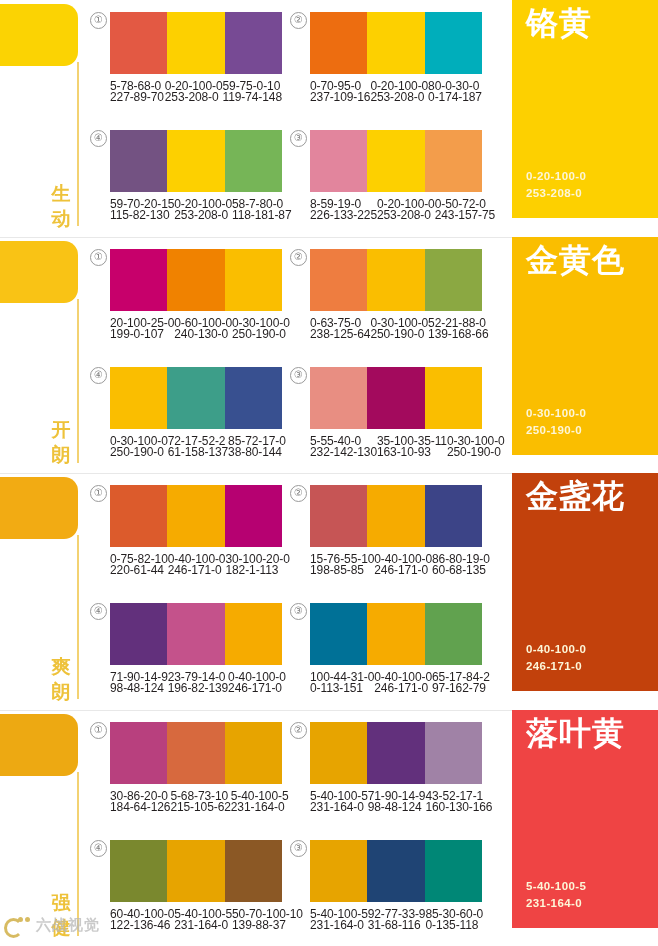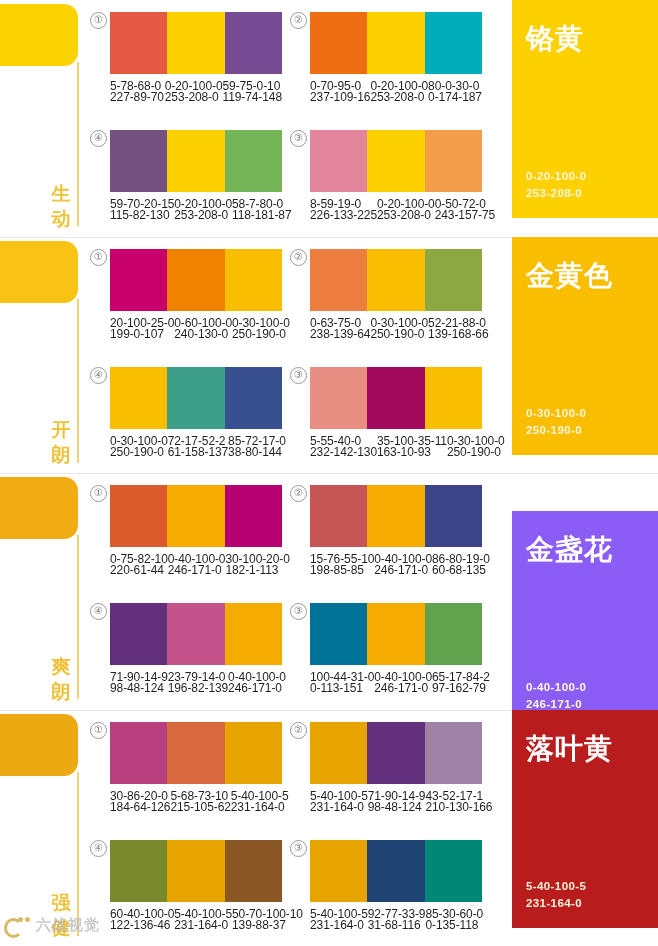--- a/index.html
+++ b/index.html
@@ -66,22 +66,22 @@
   }
   .code b{display:block;font-weight:normal;}
 
   
   .name-card{
     position:absolute;left:512px;top:0;
     width:146px;height:218px;
     color:#ffffff;
   }
   .name-card .cn-name{
-    position:absolute;left:14px;top:24px;
-    font-size:28px;line-height:30px;
+    position:absolute;left:14px;top:8px;
+    font-size:32px;line-height:30px;
     font-weight:bold;
     letter-spacing:1px;
     color:#ffffff;
   }
   .name-card .cmyk,
   .name-card .rgb{
     position:absolute;left:14px;
     font-size:11.5px;
     letter-spacing:0.4px;
     font-weight:bold;
@@ -263,21 +263,21 @@
         <div class="group" style="left: 310px; top: 12px;">
           <div class="group-num">②</div>
           <div class="swatches">
             <div class="swatch" style="background: rgb(238, 125, 64);"></div>
             <div class="swatch" style="background: rgb(250, 190, 0);"></div>
             <div class="swatch" style="background: rgb(139, 168, 66);"></div>
           </div>
           <div class="codes">
             <div class="code">
               <b>0-63-75-0</b>
-              <b>238-139-64</b>
+              <b>238-125-64</b>
             </div>
             <div class="code">
               <b>0-30-100-0</b>
               <b>250-190-0</b>
             </div>
             <div class="code">
               <b>52-21-88-0</b>
               <b>139-168-66</b>
             </div>
           </div>
@@ -423,21 +423,21 @@
             <div class="code">
               <b>0-40-100-0</b>
               <b>246-171-0</b>
             </div>
             <div class="code">
               <b>65-17-84-2</b>
               <b>97-162-79</b>
             </div>
           </div>
         </div>
-        <div class="name-card" style="background: #8b5cf6; margin-top: 38px;">
+        <div class="name-card" style="background: #c2410c;">
           <div class="cn-name">金盏花</div>
           <div class="cmyk">0-40-100-0</div>
           <div class="rgb">246-171-0</div>
         </div>
       </div>
       <div class="row" style="top: 709.5px; position: absolute; left: 0px;">
         <div class="row-divider" style="background: rgb(232, 232, 232);"></div>
         <div class="mood-col">
           <div class="mood-chip" style="background: rgb(237, 169, 18);"></div>
           <div class="mood-rule" style="background: rgb(243, 210, 114);"></div>
@@ -479,21 +479,21 @@
             <div class="code">
               <b>5-40-100-5</b>
               <b>231-164-0</b>
             </div>
             <div class="code">
               <b>71-90-14-9</b>
               <b>98-48-124</b>
             </div>
             <div class="code">
               <b>43-52-17-1</b>
-              <b>210-130-166</b>
+              <b>160-130-166</b>
             </div>
           </div>
         </div>
         <div class="group" style="left: 110px; top: 130px;">
           <div class="group-num">④</div>
           <div class="swatches">
             <div class="swatch" style="background: rgb(122, 136, 46);"></div>
             <div class="swatch" style="background: rgb(231, 164, 0);"></div>
             <div class="swatch" style="background: rgb(139, 88, 37);"></div>
           </div>
@@ -527,21 +527,21 @@
             <div class="code">
               <b>92-77-33-9</b>
               <b>31-68-116</b>
             </div>
             <div class="code">
               <b>85-30-60-0</b>
               <b>0-135-118</b>
             </div>
           </div>
         </div>
-        <div class="name-card" style="background: #b91c1c;">
+        <div class="name-card" style="background: #ef4444;">
           <div class="cn-name">落叶黄</div>
           <div class="cmyk">5-40-100-5</div>
           <div class="rgb">231-164-0</div>
         </div>
       </div>
     </div>
 
   <div class="watermark">
     <div class="wm-logo">
       <span class="c1"></span>

